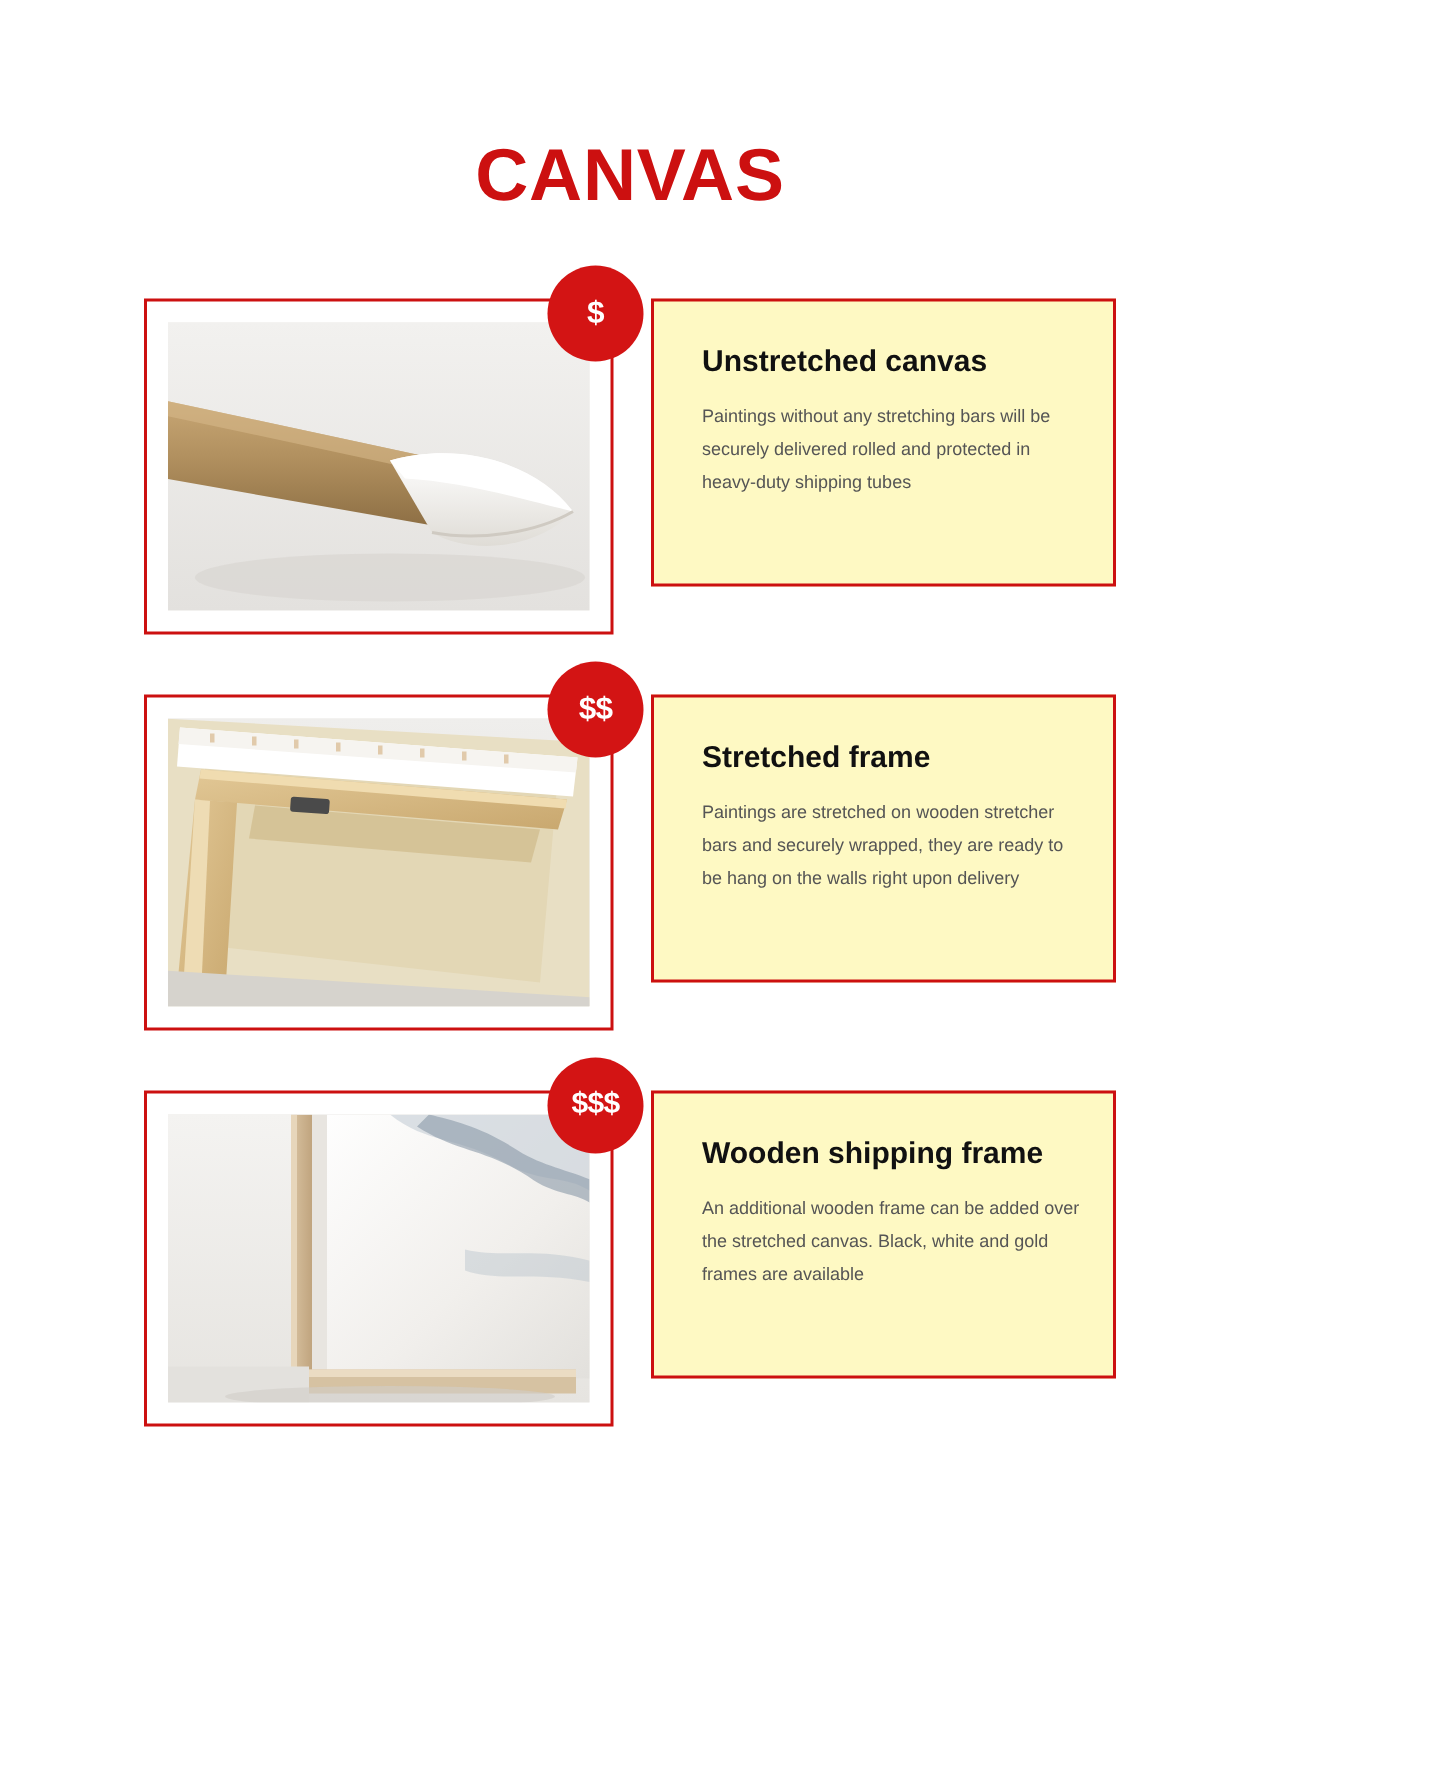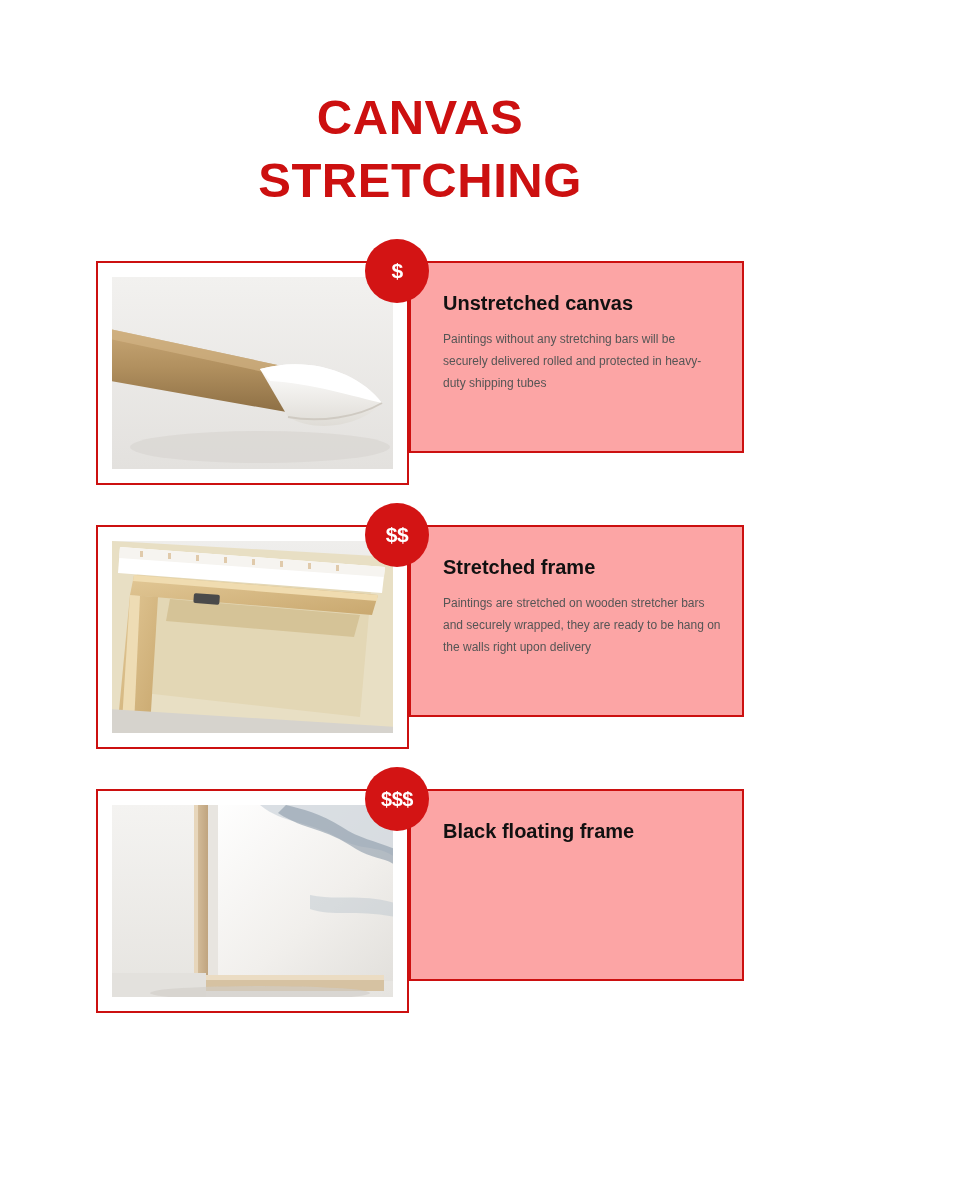--- a/index.html
+++ b/index.html
@@ -89,24 +89,25 @@
     display: flex;
     align-items: center;
     justify-content: center;
     letter-spacing: -0.5px;
     z-index: 5;
   }
   .badge.wide { font-size: 20px; }
 
   
   .text-card {
+    margin-left: 25px;
     flex: 1 1 auto;
     box-sizing: border-box;
     border: 2px solid #cc1010;
-    background: #fca5a5;
+    background: #fef9c3;
     padding: 28px 20px 26px 32px;
     min-height: 192px;
   }
   .card-title {
     font-size: 20px;
     font-weight: bold;
     color: #111111;
     margin: 0 0 14px 0;
     line-height: 1.2;
   }
@@ -118,21 +119,20 @@
     max-width: 380px;
   }
 </style>
 </head>
 <body>
 
 <div class="page">
 
   <div class="title-block">
     <div class="title-line">CANVAS</div>
-    <div class="title-line">STRETCHING</div>
   </div>
 
   <div class="rows">
 
     <div class="row">
       <div class="image-card">
         <div class="photo">
           <svg viewBox="0 0 285 192" preserveAspectRatio="xMidYMid slice" aria-hidden="true">
             <defs>
               <linearGradient id="bg1" x1="0" y1="0" x2="0" y2="1">
@@ -243,18 +243,19 @@
             <rect x="84" y="0" width="4" height="184" fill="#e7d6bb"></rect>
             <rect x="84" y="170" width="190" height="16" fill="#d6c2a2"></rect>
             <rect x="84" y="170" width="190" height="5" fill="#ebdcc3"></rect>
             <rect x="0" y="168" width="96" height="24" fill="#e3e1dd"></rect>
             <ellipse cx="150" cy="188" rx="110" ry="7" fill="#d0cdc8" opacity="0.6"></ellipse>
           </svg>
         </div>
         <div class="badge wide">$$$</div>
       </div>
       <div class="text-card">
-        <h3 class="card-title">Black floating frame</h3>
+        <h3 class="card-title">Wooden shipping frame</h3>
+        <p class="card-body">An additional wooden frame can be added over the stretched canvas. Black, white and gold frames are available</p>
       </div>
     </div>
 
   </div>
 </div>
 
 </body></html>

